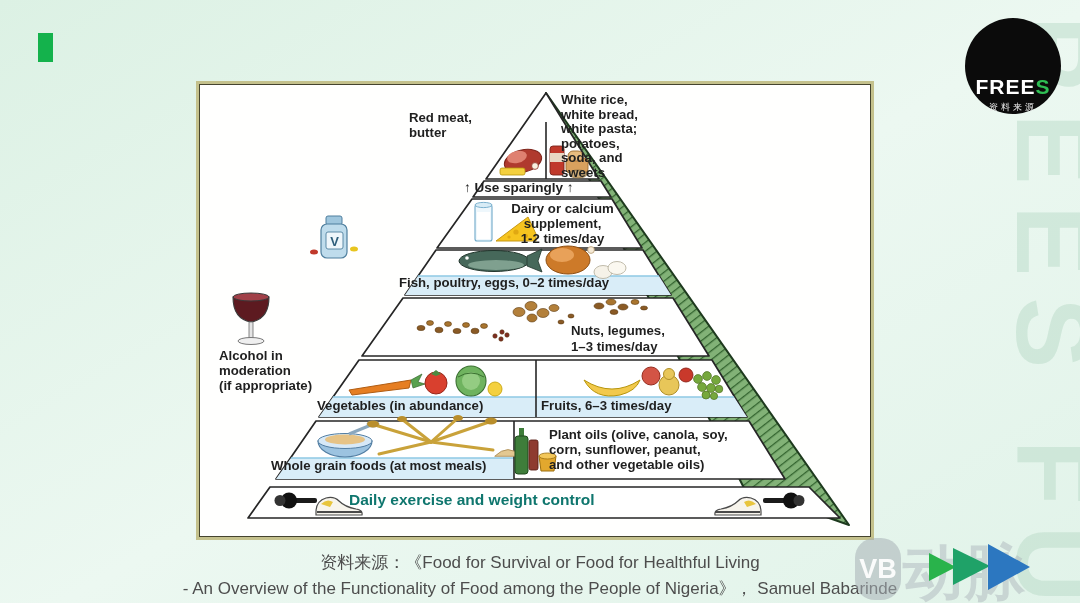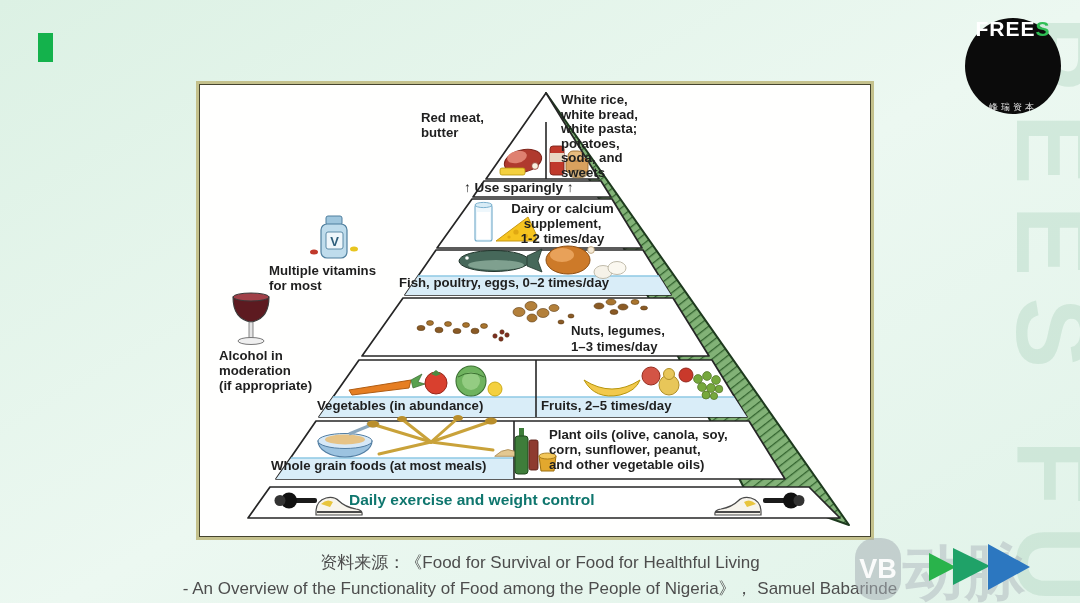--- a/index.html
+++ b/index.html
@@ -12,21 +12,21 @@
        font-size:106px;font-weight:800;letter-spacing:0.20em;
        color:rgba(180,214,196,0.45);white-space:nowrap;z-index:1;}
 
   
   .titlebar{position:absolute;left:38px;top:33px;width:15px;height:29px;background:#14b24c;z-index:3;}
   .title{position:absolute;left:62px;top:30px;font-size:27px;font-weight:900;color:#0d0d0d;
          letter-spacing:1px;z-index:3;}
 
   
   .logo{position:absolute;left:965px;top:18px;width:96px;height:96px;border-radius:50%;
-        background:#0b0b0b;display:flex;flex-direction:column;align-items:center;justify-content:space-between;z-index:3;}
+        background:#0b0b0b;display:flex;flex-direction:column;align-items:center;justify-content:flex-end;z-index:3;}
   .logo .brand{font-size:21px;font-weight:800;color:#ffffff;letter-spacing:1px;line-height:1;}
   .logo .brand .accent{color:#2fbe54;}
   .logo .sub{font-size:9px;color:#e9e9e9;letter-spacing:3px;margin-top:4px;}
 
   
   .pic{position:absolute;left:196px;top:81px;width:672px;height:453px;background:#fffffe;
        border:3px solid #c4c18c;box-shadow:inset 0 0 0 1px #45442e;box-sizing:content-box;z-index:2;}
   .pic svg{position:absolute;left:0;top:0;}
 
   
@@ -49,21 +49,21 @@
 <body>
 
 <div id="slide">
 
   <div class="vwm">FREES FUND</div>
 
   <div class="titlebar"></div>
 
   <div class="logo">
     <div class="brand"><span>FREE</span><span class="accent">S</span></div>
-    <div class="sub">峰瑞资本</div>
+    <div class="sub">资料来源</div>
   </div>
 
   <div class="pic">
     <svg width="672" height="453" viewBox="0 0 672 453">
       <defs>
         <pattern id="hatch" width="7" height="7" patternUnits="userSpaceOnUse" patternTransform="rotate(52)">
           <rect width="7" height="7" fill="#82b277"></rect>
           <line x1="0" y1="0" x2="0" y2="7" stroke="#33642f" stroke-width="2.6"></line>
         </pattern>
       </defs>
@@ -264,44 +264,42 @@
       </g>
 
       <g>
         <path d="M34,213 q0,22 18,25 q18,-3 18,-25 Z" fill="#5d1a20" stroke="#3a3a3a" stroke-width="1.1"></path>
         <ellipse cx="52" cy="213" rx="18" ry="4" fill="#a14048" stroke="#3a3a3a" stroke-width="1"></ellipse>
         <rect x="50" y="238" width="4" height="17" fill="#e4e4e4" stroke="#6a6a6a" stroke-width="0.8"></rect>
         <ellipse cx="52" cy="257" rx="13" ry="3.5" fill="#efefef" stroke="#6a6a6a" stroke-width="0.9"></ellipse>
       </g>
     </svg>
 
-    <div class="pl" style="left:222px;top:27px;width:112px;">Red meat,
+    <div class="pl" style="left:210px;top:27px;width:112px;">Red meat,
 butter</div>
     <div class="pl" style="left:362px;top:9px;width:140px;line-height:14.6px;">White rice,
 white bread,
 white pasta;
 potatoes,
 soda, and
 sweets</div>
     <div class="pl" style="left:265px;top:96px;width:160px;font-size:13.5px;">↑ Use sparingly ↑</div>
     <div class="pl right" style="left:292px;top:117px;width:143px;line-height:15px;">Dairy or calcium
 supplement,
 1-2 times/day</div>
     <div class="pl" style="left:200px;top:192px;width:275px;">Fish, poultry, eggs, 0–2 times/day</div>
     <div class="pl" style="left:372px;top:239px;width:115px;line-height:15.5px;">Nuts, legumes,
 1–3 times/day</div>
     <div class="pl" style="left:118px;top:315px;width:212px;">Vegetables (in abundance)</div>
-    <div class="pl" style="left:342px;top:315px;width:200px;">Fruits, 2–5 times/day</div>
+    <div class="pl" style="left:342px;top:315px;width:200px;">Fruits, 6–3 times/day</div>
     <div class="pl" style="left:72px;top:375px;width:238px;">Whole grain foods (at most meals)</div>
     <div class="pl" style="left:350px;top:344px;width:196px;line-height:14.8px;">Plant oils (olive, canola, soy,
 corn, sunflower, peanut,
 and other vegetable oils)</div>
     <div class="pl bold" style="left:150px;top:407px;width:380px;">Daily exercise and weight control</div>
-    <div class="pl" style="left:70px;top:180px;width:132px;">Multiple vitamins
-for most</div>
     <div class="pl" style="left:20px;top:265px;width:126px;">Alcohol in
 moderation
 (if appropriate)</div>
   </div>
 
   <div class="source">
     <div>资料来源：《Food for Survival or Food for Healthful Living</div>
     <div>- An Overview of the Functionality of Food among the People of Nigeria》， Samuel Babarinde</div>
   </div>
 

